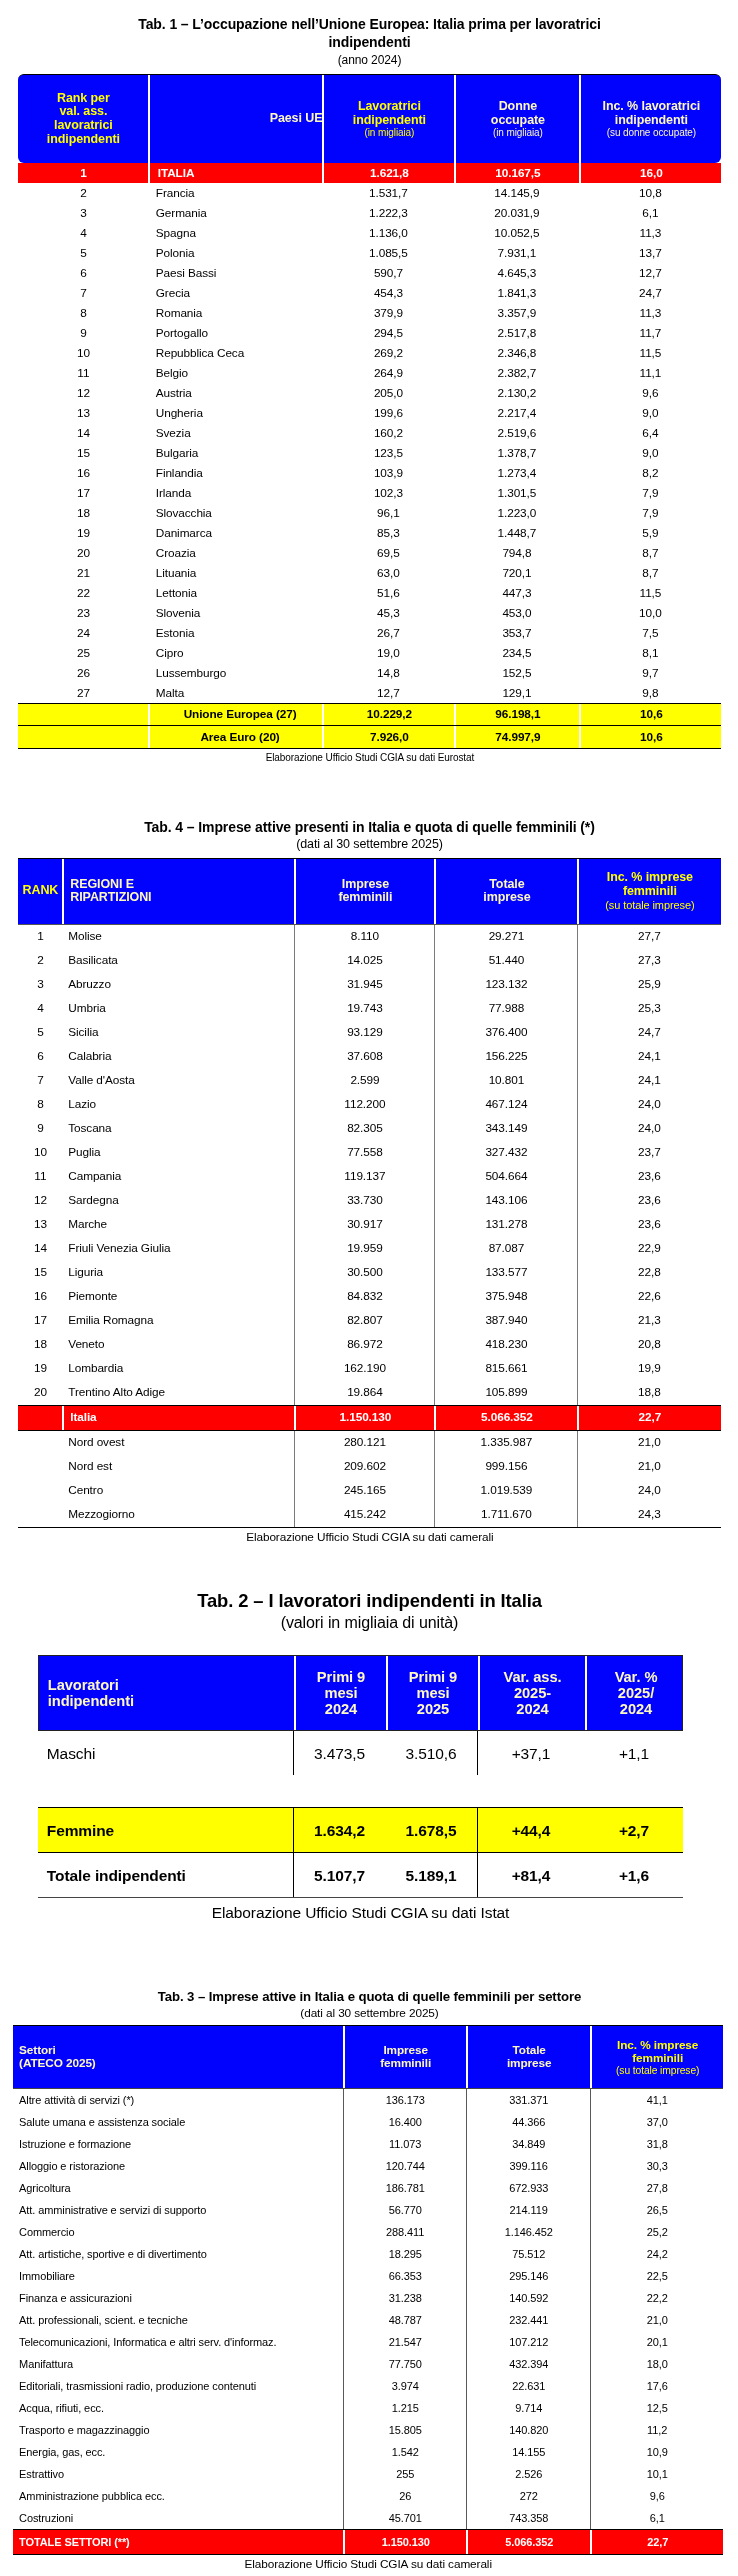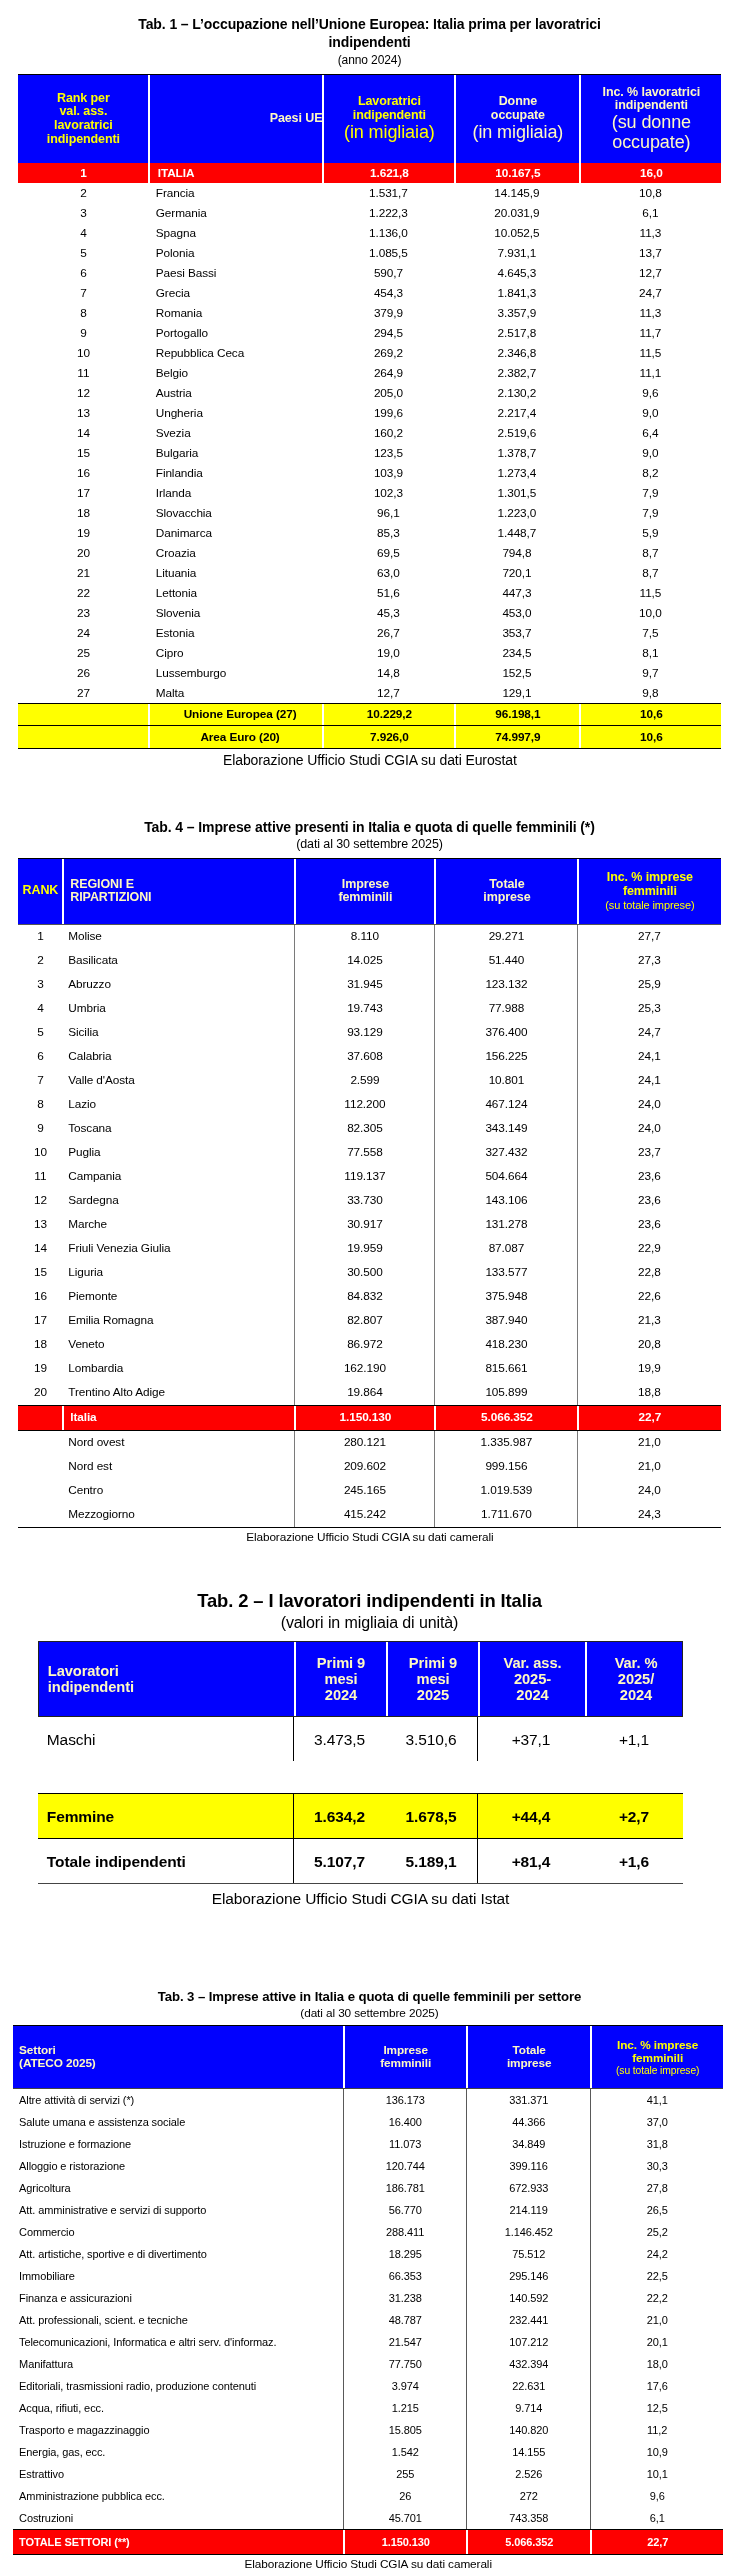--- a/index.html
+++ b/index.html
@@ -24,30 +24,30 @@
   .wtx{color:#fef9c3;}
   .hsub{font-weight:normal;display:block;}
   .red{background:#fe0000;color:#ffffff;font-weight:bold;}
   .red .cell + .cell{border-left:2.2px solid #ffffff !important;height:100%;display:flex;align-items:center;justify-content:center;}
   .yellow{background:#ffff00;font-weight:bold;}
   .caption{text-align:center;letter-spacing:-0.1px;}
 
   
   .t1-grid{grid-template-columns:130px 174px 132px 125px 142px;}
   #t1{width:703px;margin-left:18.4px;}
-  #t1 .thead{height:88px;border-top:1.5px solid #000;font-size:12.5px;}
-  #t1 .thead .hsub{font-size:18px;}
+  #t1 .thead{height:88px;border-top:1.5px solid #000;font-size:12.5px;border-radius:6px;}
+  #t1 .thead .hsub{font-size:10px;}
   #t1-rows .trow{height:20px;font-size:11.8px;}
   #t1-rows .c1{text-align:left;padding-left:7.4px;}
   #t1 .red .c1{justify-content:flex-start;}
   #t1-rows .yellow{height:21.3px;border-top:1.5px solid #000;}
   #t1-rows .yellow .cell + .cell{border-left:2.2px solid #ffffff;height:100%;display:flex;align-items:center;justify-content:center;}
   #t1-rows .yellow .c1{justify-content:flex-start;}
   #t1-rows{border-bottom:1.8px solid #000;}
-  #t1-caption{width:703px;margin-left:18.4px;font-size:14px;margin-top:2.9px;}
+  #t1-caption{width:703px;margin-left:18.4px;font-size:10px;margin-top:2.9px;}
   #t1-title{font-size:14px;line-height:1.26;max-width:471px;margin:0 auto 1.5px auto;}
   #t1-subtitle{font-size:12px;margin-bottom:7.4px;}
 
   
   .t4-grid{grid-template-columns:44px 232px 140px 143px 143px;}
   #t4{width:703px;margin-left:18.4px;}
   #t4 .thead{height:65px;border-top:1.5px solid #000;border-bottom:0.7px solid #555;font-size:12.5px;}
   #t4 .thead .hsub{font-size:11px;}
   #t4 .thead .c1{text-align:left;padding-left:5.9px;}
   #t4-rows .trow{height:24px;font-size:11.8px;}
@@ -67,21 +67,21 @@
   #t2 .thead .c0{text-align:left;padding-left:8.8px;}
   #t2-rows .trow{height:44px;font-size:15.5px;}
   #t2-rows .c0{text-align:left;padding-left:8.8px;}
   #t2-rows .trow .c1{border-left:1.5px solid #000;height:100%;display:flex;align-items:center;justify-content:center;}
   #t2-rows .trow .c3{border-left:1.5px solid #000;height:100%;display:flex;align-items:center;justify-content:center;}
   #t2-rows .yellow{border-top:1.5px solid #000;border-bottom:1.5px solid #000;margin-top:32px;}
   #t2-rows .boldrow{font-weight:bold;}
   #t2-rows{border-bottom:1.8px solid #444;}
   #t2-caption{width:645px;margin-left:38px;font-size:15.5px;margin-top:5.9px;}
   #t2-title{font-size:18.4px;margin:0 auto 2.2px auto;}
-  #t2-subtitle{font-size:16px;margin-bottom:9px;}
+  #t2-subtitle{font-size:16px;margin-bottom:23px;}
 
   
   .t3-grid{grid-template-columns:330px 123px 124px 133px;}
   #t3{width:710px;margin-left:13.2px;}
   #t3 .thead{height:62px;border-top:1.5px solid #000;border-bottom:0.7px solid #444;font-size:11.8px;}
   #t3 .thead .hsub{font-size:10.3px;}
   #t3 .thead .c0{text-align:left;padding-left:5.9px;}
   #t3-rows .trow{height:22px;font-size:11px;}
   #t3-rows .c0{text-align:left;padding-left:5.9px;}
   #t3-rows .trow .c1,#t3-rows .trow .c2,#t3-rows .trow .c3{border-left:0.7px solid #595959;height:100%;display:flex;align-items:center;justify-content:center;}

